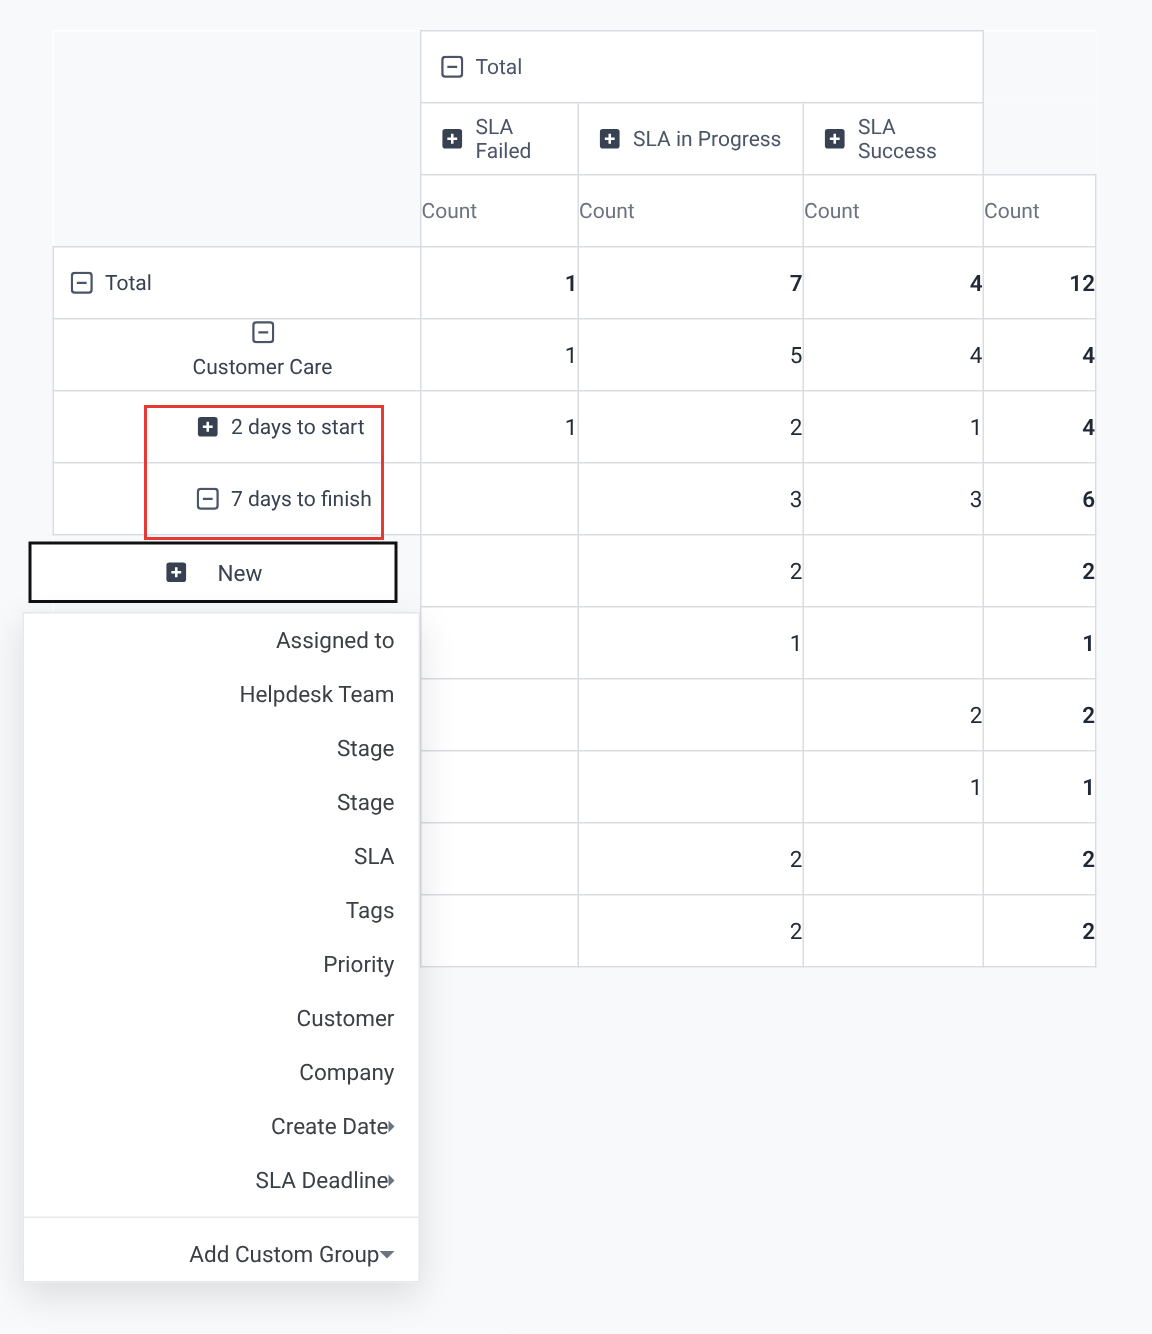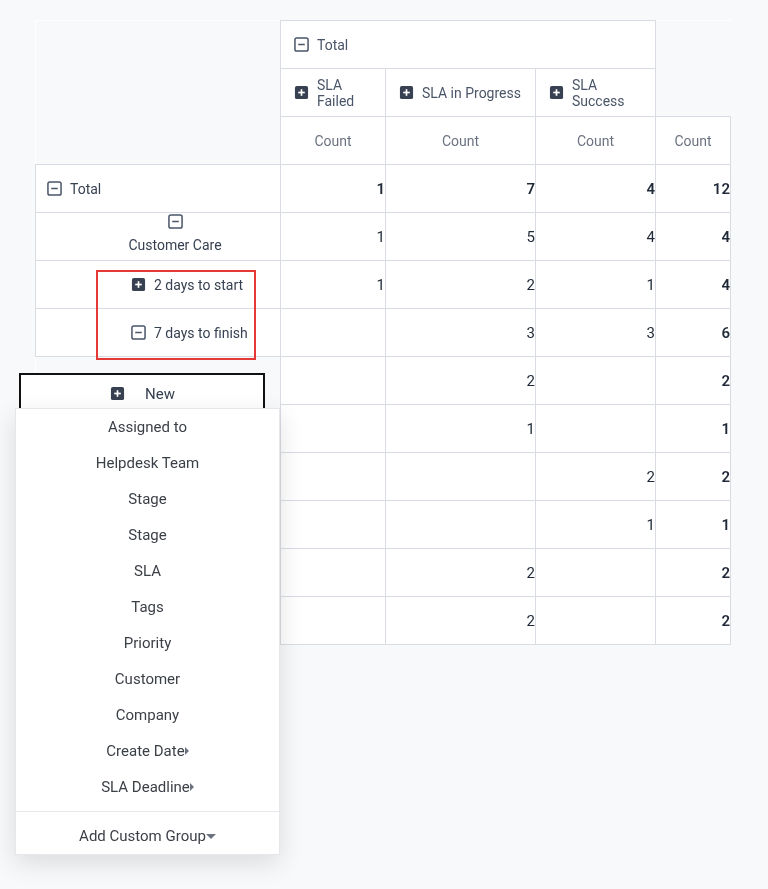--- a/index.html
+++ b/index.html
@@ -35,21 +35,21 @@
     .hdr-cell {
       background: #fff;
       font-weight: 400;
       color: #4a5568;
       text-align: left;
       padding: 0 12px;
     }
 
     .count-hdr {
       color: #6b7280;
-      text-align: center;
+      text-align: left;
       font-weight: 400;
     }
 
     .total-col-hdr {
       display: flex;
       align-items: center;
       gap: 8px;
       padding: 0 12px;
       height: 100%;
     }
@@ -94,34 +94,33 @@
       position: absolute;
       border: 2px solid #111;
       display: flex;
       align-items: center;
       justify-content: center;
       gap: 20px;
       background: #fff;
       font-size: 15px;
       color: #374151;
       cursor: pointer;
-      margin-top: 12px;
     }
 
     .dropdown {
       position: absolute;
       background: #fff;
       box-shadow: 0 8px 24px rgba(0,0,0,0.12);
       border: 1px solid #e5e7eb;
       min-width: 265px;
     }
     .dropdown-item {
       display: flex;
       align-items: center;
-      justify-content: center;
+      justify-content: flex-end;
       padding: 9px 16px;
       font-size: 15px;
       color: #3b3f46;
       cursor: pointer;
     }
     .dropdown-divider {
       height: 1px;
       background: #e5e7eb;
       margin: 6px 0;
     }

